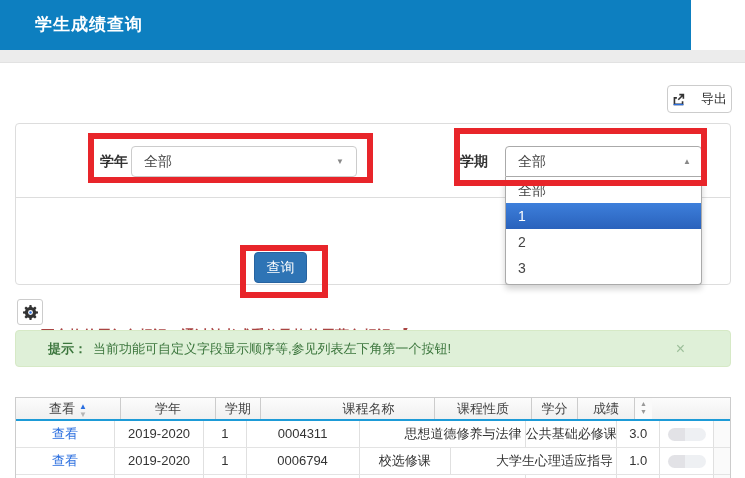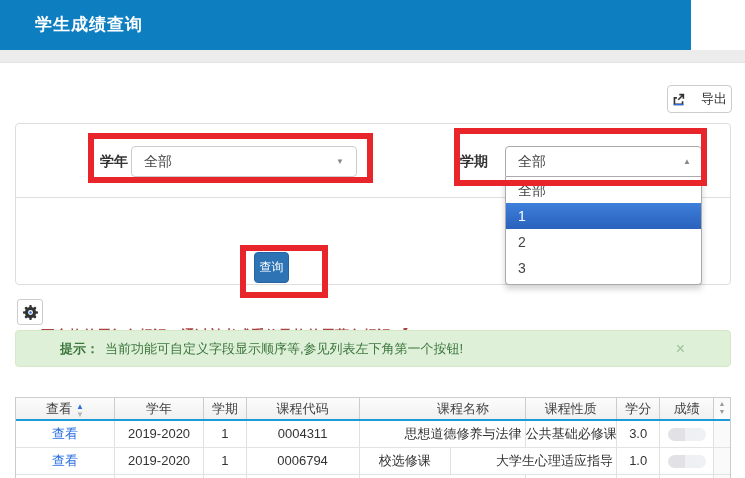--- a/index.html
+++ b/index.html
@@ -26,33 +26,33 @@
   .year-select .caret { position:absolute; right:12px; top:0; line-height:29px; font-size:8px; color:#888; }
 
   .sem-select { position:absolute; left:505px; top:146px; width:197px; height:31px; background:#fff; border:1px solid #aaa; border-radius:4px 4px 0 0; font-size:14px; color:#444; line-height:29px; padding-left:12px; cursor:pointer; z-index:21; }
   .sem-select .caret { position:absolute; right:10px; top:0; line-height:29px; font-size:8px; color:#888; }
   .sem-list { position:absolute; left:505px; top:177px; width:197px; background:#fff; border:1px solid #aaa; border-top:none; border-radius:0 0 4px 4px; box-shadow:0 4px 6px rgba(0,0,0,.18); z-index:20; padding-bottom:3px; }
   .sem-opt { height:26px; line-height:26px; padding-left:12px; font-size:14px; color:#444; cursor:pointer; }
   .sem-opt.selected { background:linear-gradient(#3d7fdb,#2a62bc); color:#fff; }
 
   .notice { position:absolute; left:25px; top:201px; width:448px; font-size:14px; font-weight:bold; color:#a94442; line-height:20px; }
 
-  .query-btn { position:absolute; left:254px; top:252px; width:35px; height:31px; background:#2e74b5; border:1px solid #2763a0; border-radius:4px; color:#fff; font-size:12px; cursor:pointer; font-family:inherit; z-index:6; }
+  .query-btn { position:absolute; left:254px; top:252px; width:53px; height:31px; background:#2e74b5; border:1px solid #2763a0; border-radius:4px; color:#fff; font-size:14px; cursor:pointer; font-family:inherit; z-index:6; }
 
   
   .red-box { position:absolute; border:6px solid #e8252a; background:transparent; z-index:50; pointer-events:none; }
   .red-box-year { left:88px;  top:133px; width:285px; height:50px; }
   .red-box-sem  { left:454px; top:128px; width:253px; height:58px; }
   .red-box-query{ left:240px; top:245px; width:88px;  height:53px; }
 
   
   .gear-btn { position:absolute; left:17px; top:299px; width:26px; height:26px; background:#fff; border:1px solid #ccc; border-radius:3px; display:flex; align-items:center; justify-content:center; cursor:pointer; }
 
   
-  .alert { position:absolute; left:15px; top:330px; width:716px; height:37px; background:#dff0d8; border:1px solid #d6e9c6; border-radius:4px; color:#3c763d; font-size:13px; line-height:35px; padding-left:44px; }
+  .alert { position:absolute; left:15px; top:330px; width:716px; height:37px; background:#dff0d8; border:1px solid #d6e9c6; border-radius:4px; color:#3c763d; font-size:13px; line-height:35px; padding-left:32px; }
   .alert .prefix { font-weight:bold; margin-right:6px; }
   .alert .close-x { position:absolute; right:45px; top:0; line-height:35px; font-size:16px; color:#9dbf9a; cursor:pointer; }
 
   
   .grid { position:absolute; left:15px; top:397px; width:716px; border:1px solid #ccc; background:#fff; }
   .t-row { display:flex; }
   .t-head { height:23px; background:linear-gradient(#fcfcfc,#f0f0f0); border-bottom:2px solid #1d9bd7; }
   .t-head .cell { font-size:13px; color:#444; line-height:21px; border-right:1px solid #ccc; }
   .t-body-row { height:27px; border-bottom:1px solid #e3e3e3; }
   .t-body-row .cell { font-size:13px; color:#333; line-height:26px; border-right:1px solid #e0e0e0; }
@@ -129,21 +129,20 @@
   <div class="alert">
     <span class="prefix">提示：</span><span>当前功能可自定义字段显示顺序等,参见列表左下角第一个按钮!</span>
     <span class="close-x">×</span>
   </div>
 
   <div class="grid">
     <div class="t-row t-head">
       <div class="cell c-view"><span>查看</span><span class="sort-icon"><span class="up">▲</span><span class="down">▼</span></span></div>
       <div class="cell c-year">学年</div>
       <div class="cell c-term">学期</div>
-      <div class="cell c-code">课程代码</div>
       <div class="cell c-name">课程名称</div>
       <div class="cell c-nature">课程性质</div>
       <div class="cell c-credit">学分</div>
       <div class="cell c-score">成绩</div>
       <div class="cell c-bar">
         <span class="scroll-arrows">
             <span>▲</span>
             <span>▼</span>
           </span>
       </div>

